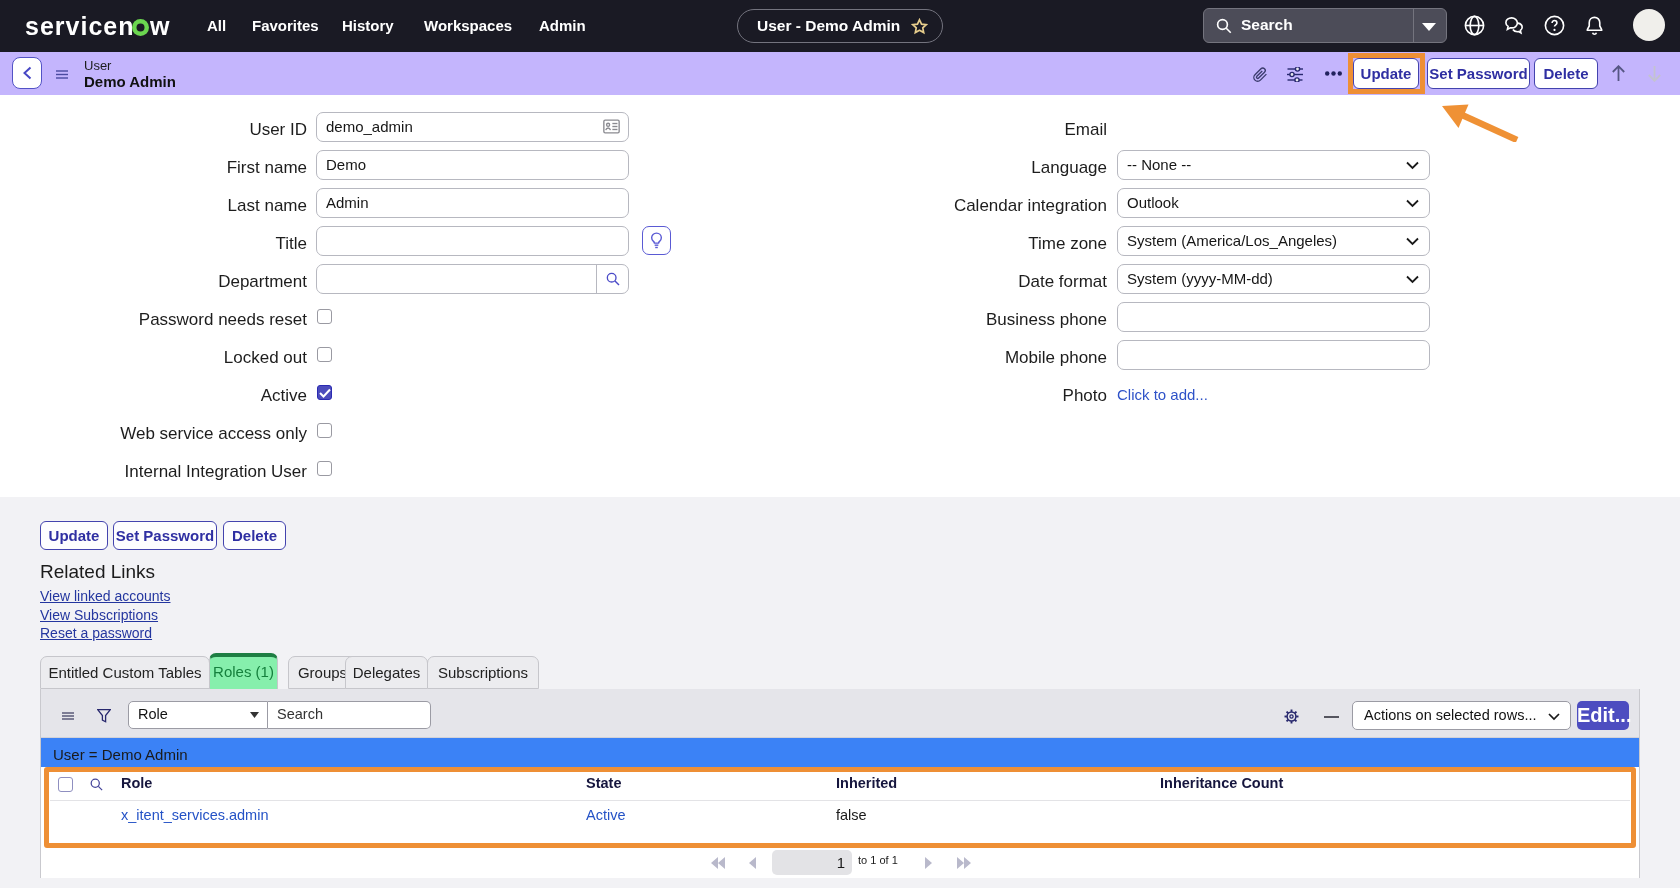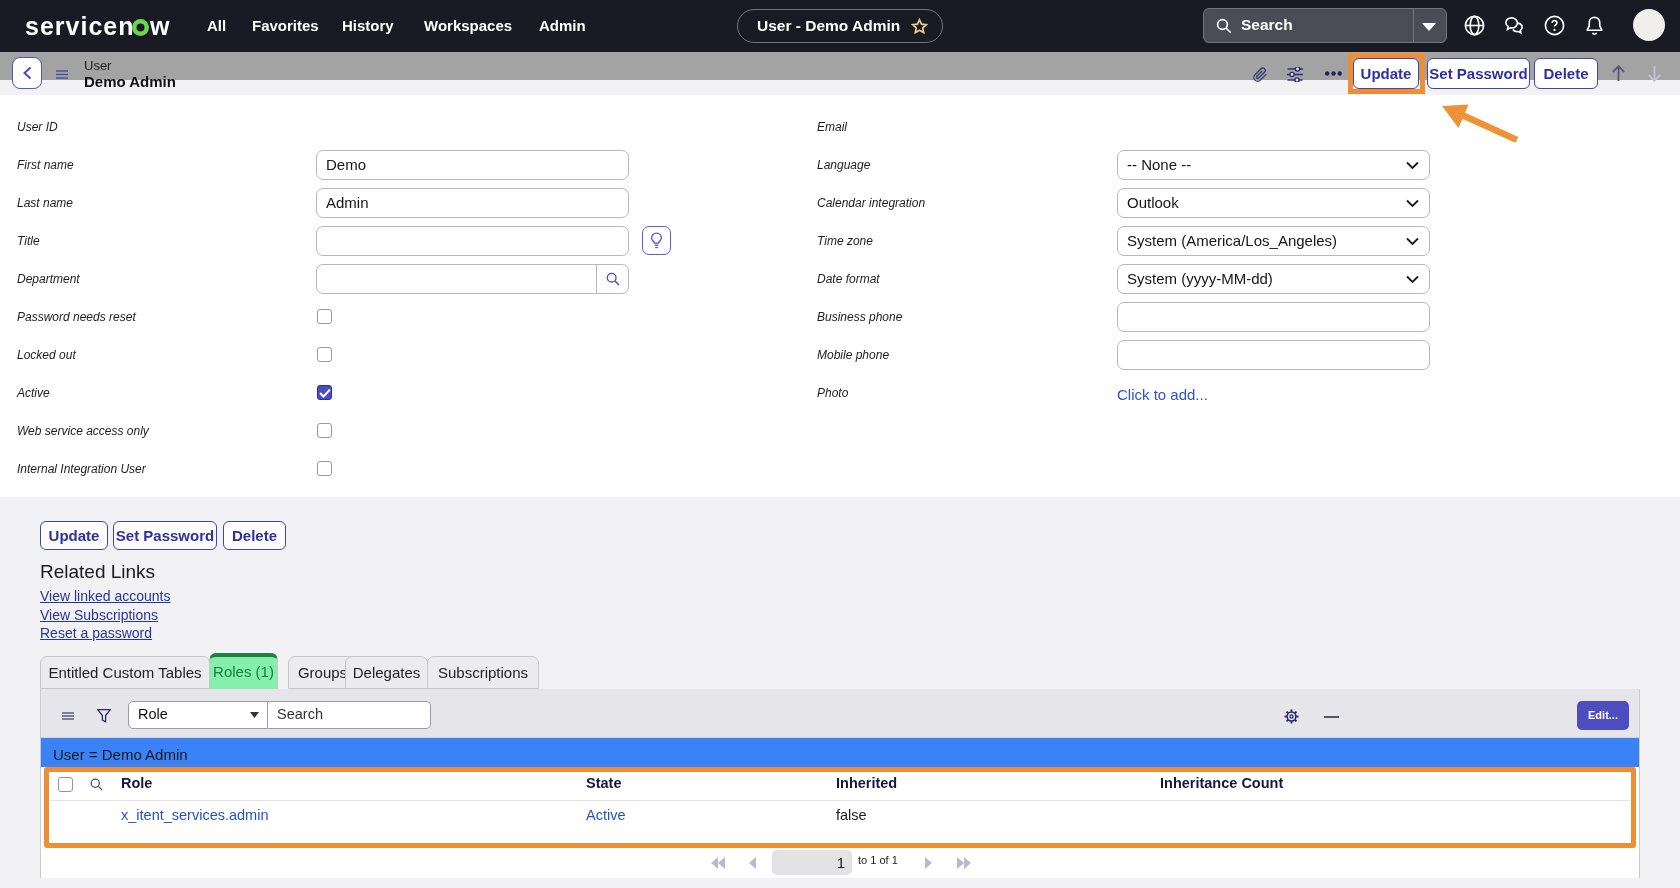--- a/index.html
+++ b/index.html
@@ -14,34 +14,34 @@
   #pill { position:absolute; left:737px; top:9px; width:206px; height:34px; border:1px solid #73737e; border-radius:17px; color:#fff; font-size:15.5px; font-weight:700; line-height:32px; text-align:left; padding-left:19px; }
   #pill .star { position:absolute; right:14px; top:8px; }
   #searchbox { position:absolute; left:1203px; top:8px; width:244px; height:35px; background:#4c4c58; border:1px solid #74747e; border-radius:6px; }
   #searchbox .txt { position:absolute; left:37px; top:7px; color:#fff; font-size:15.5px; font-weight:700; }
   #searchbox .divider { position:absolute; right:32px; top:0; width:1px; height:33px; background:#74747e; }
   #searchbox .tri { position:absolute; right:10px; top:14px; width:0; height:0; border-left:7px solid transparent; border-right:7px solid transparent; border-top:8px solid #fff; }
   .topicon { position:absolute; top:14px; }
   #avatar { position:absolute; left:1633px; top:9px; width:32px; height:32px; border-radius:50%; background:#f0efeb; }
 
   
-  #subbar { position:absolute; top:52px; left:0; width:1680px; height:28px; background:#a3a3a3; }
+  #subbar { position:absolute; top:52px; left:0; width:1680px; height:43px; background:#c4b5fd; }
   #backbtn { position:absolute; left:12px; top:5px; width:30px; height:32px; border:1.3px solid #5353c6; border-radius:8px; background:#fff; }
   #burger { position:absolute; left:56px; top:18px; }
   #rtitle1 { position:absolute; left:84px; top:6px; font-size:13px; color:#1d1d1d; }
   #rtitle2 { position:absolute; left:84px; top:21px; font-size:15px; font-weight:700; color:#111; }
   .hbtn { position:absolute; top:6px; height:31px; background:#fff; border:1px solid #4343ae; border-radius:6px; color:#2f2fa2; font-size:15px; font-weight:700; text-align:center; white-space:nowrap; }
   #orangebox { position:absolute; left:1348px; top:1px; width:77px; height:41px; border:5px solid #ee8f35; }
   #btn-update1 { left:1353px; width:66px; }
   #btn-setpw1 { left:1427px; width:103px; }
   #btn-delete1 { left:1534px; width:64px; }
 
   
   #formarea { position:absolute; top:95px; left:0; width:1680px; height:402px; background:#fff; }
-  .flabel { position:absolute; font-size:12px; color:#1d1d1d; width:290px;font-style:italic; }
+  .flabel { position:absolute; font-size:17px; color:#1d1d1d; text-align:right; width:290px; }
   .finput { position:absolute; height:30px; background:#fff; border:1px solid #b7b8c0; border-radius:7px; font-size:15px; color:#161616; line-height:28px; padding-left:9px; }
   .fselect { position:absolute; height:30px; background:#fff; border:1px solid #b7b8c0; border-radius:7px; font-size:15px; color:#161616; line-height:28px; padding-left:9px; }
   .chk { position:absolute; width:15px; height:15px; border:1.5px solid #9a9aa2; border-radius:3px; background:#fff; }
   .chk.on { background:#4c4cbc; border-color:#2a2ab2; }
 
   
   #lower { position:absolute; top:497px; left:0; width:1680px; height:391px; background:#f2f2f5; }
   .gbtn { position:absolute; height:29px; background:#fdfdfe; border:1px solid #4343ae; border-radius:6px; color:#2f2fa2; font-size:15px; font-weight:700; text-align:center; }
   .rlink { position:absolute; left:40px; font-size:14px; color:#24369f; text-decoration:underline; }
 
@@ -161,20 +161,30 @@
     <div class="flabel" style="left:17px;top:63px;">First name</div>
     <div class="flabel" style="left:17px;top:101px;">Last name</div>
     <div class="flabel" style="left:17px;top:139px;">Title</div>
     <div class="flabel" style="left:17px;top:177px;">Department</div>
     <div class="flabel" style="left:17px;top:215px;">Password needs reset</div>
     <div class="flabel" style="left:17px;top:253px;">Locked out</div>
     <div class="flabel" style="left:17px;top:291px;">Active</div>
     <div class="flabel" style="left:17px;top:329px;">Web service access only</div>
     <div class="flabel" style="left:17px;top:367px;">Internal Integration User</div>
 
+    <div class="finput" style="left:316px;top:17px;width:313px;">demo_admin
+      <svg style="position:absolute;right:8px;top:6px;" width="17" height="15" viewBox="0 0 20 17" fill="none" stroke="#8a8a90" stroke-width="1.6">
+          <rect x="1" y="1" width="18" height="15" rx="1.5"></rect>
+          <circle cx="6" cy="6.5" r="1.8"></circle>
+          <path d="M3.2 12.8c.5-1.6 1.5-2.5 2.8-2.5s2.3.9 2.8 2.5" fill="none"></path>
+          <line x1="11" y1="5" x2="17" y2="5"></line>
+          <line x1="11" y1="8.5" x2="17" y2="8.5"></line>
+          <line x1="11" y1="12" x2="17" y2="12"></line>
+        </svg>
+    </div>
     <div class="finput" style="left:316px;top:55px;width:313px;">Demo</div>
     <div class="finput" style="left:316px;top:93px;width:313px;">Admin</div>
     <div class="finput" style="left:316px;top:131px;width:313px;"></div>
     <div style="position:absolute;left:642px;top:131px;width:29px;height:29px;border:1px solid #5a5ad4;border-radius:7px;">
       <svg style="position:absolute;left:7px;top:5px;" width="13" height="18" viewBox="0 0 14 19" fill="none" stroke="#5a5ad4" stroke-width="1.5">
           <path d="M7 1C4 1 1.8 3.2 1.8 6c0 1.7.8 3 1.9 3.9.7.6 1.1 1.1 1.1 1.9h4.4c0-.8.4-1.3 1.1-1.9 1.1-.9 1.9-2.2 1.9-3.9C12.2 3.2 10 1 7 1z"></path>
           <line x1="5" y1="14" x2="9" y2="14"></line>
           <line x1="5.6" y1="16.5" x2="8.4" y2="16.5"></line>
         </svg>
     </div>
@@ -274,21 +284,26 @@
             <line x1="12.10" y1="7.50" x2="14.50" y2="7.50" stroke-width="1.9"></line>
             <line x1="10.75" y1="10.75" x2="12.45" y2="12.45" stroke-width="1.9"></line>
             <line x1="7.50" y1="12.10" x2="7.50" y2="14.50" stroke-width="1.9"></line>
             <line x1="4.25" y1="10.75" x2="2.55" y2="12.45" stroke-width="1.9"></line>
             <line x1="2.90" y1="7.50" x2="0.50" y2="7.50" stroke-width="1.9"></line>
             <line x1="4.25" y1="4.25" x2="2.55" y2="2.55" stroke-width="1.9"></line>
             <line x1="7.50" y1="2.90" x2="7.50" y2="0.50" stroke-width="1.9"></line>
             <line x1="10.75" y1="4.25" x2="12.45" y2="2.55" stroke-width="1.9"></line>
           </svg>
         <div style="position:absolute;left:1283px;top:27px;width:15px;height:2px;background:#55555f;"></div>
-        <div style="position:absolute;left:1536px;top:12px;width:52px;height:29px;background:#4d4dc0;border-radius:5px;font-size:11px;font-weight:700;color:#fff;text-align:center;line-height:29px;">Edit...</div>
+        <div style="position:absolute;left:1311px;top:12px;width:219px;height:29px;background:#fff;border:1px solid #9b9ba4;border-radius:5px;font-size:14.5px;color:#111;line-height:27px;padding-left:11px;">Actions on selected rows...
+          <svg style="position:absolute;right:10px;top:11px;" width="12" height="8" viewBox="0 0 12 8" fill="none" stroke="#1a1a1a" stroke-width="1.7">
+              <path d="M1 1l5 5 5-5"></path>
+            </svg>
+        </div>
+        <div style="position:absolute;left:1536px;top:12px;width:52px;height:29px;background:#4d4dc0;border-radius:5px;font-size:20px;font-weight:700;color:#fff;text-align:center;line-height:29px;">Edit...</div>
       </div>
       <div id="breadcrumb">User = Demo Admin</div>
       <div id="orangerect"></div>
       <div style="position:absolute;left:17px;top:88px;width:15px;height:15px;border:1.5px solid #8f8fc0;border-radius:3px;background:#fff;"></div>
       <div style="position:absolute;left:48px;top:88px;"><svg width="15" height="15" viewBox="0 0 24 24" fill="none" stroke="#44449a" stroke-width="2">
             <circle cx="10" cy="10" r="6.5"></circle>
             <line x1="15" y1="15" x2="21" y2="21"></line>
           </svg></div>
       <div class="thead" style="left:80px;">Role</div>
       <div class="thead" style="left:545px;">State</div>

